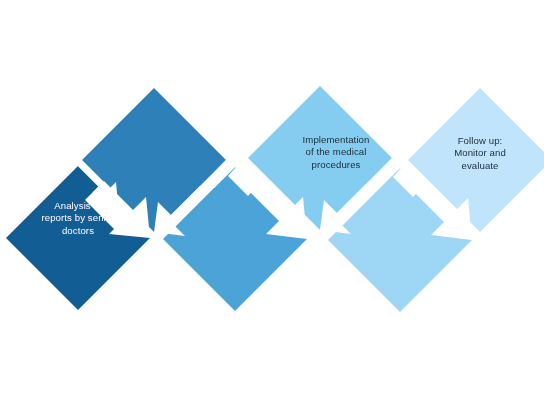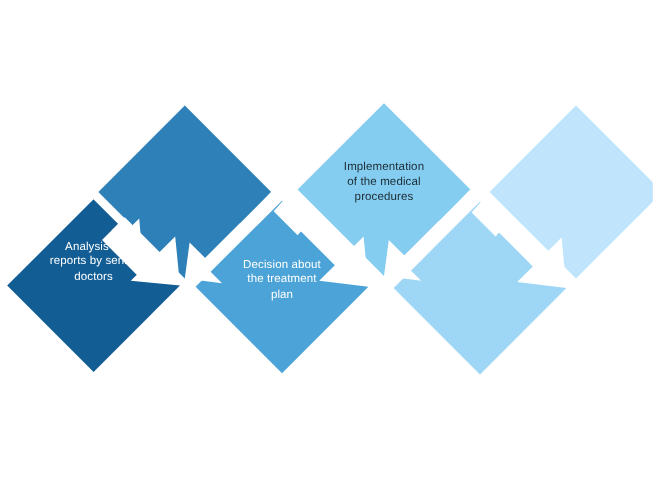--- a/index.html
+++ b/index.html
@@ -82,23 +82,23 @@
         <path d="M 421,188 L 401,168 L 393,177 L 413,197 Z"></path>
       </g>
     </g>
   </svg>
 
   <div class="step-label label-light" style="left:18px; top:200px; width:120px;">Analysis of
 reports by senior
 doctors</div>
 
 
-  <div class="step-label label-light" style="left:180px; top:215px; width:110px;">Decision about
-the treatment
-plan</div>
 
-  <div class="step-label label-dark" style="left:264px; top:134px; width:112px;">Implementation
+  <div class="step-label label-dark" style="left:280px; top:134px; width:112px;">Implementation
 of the medical
 procedures</div>
 
 
+  <div class="step-label label-dark" style="left:430px; top:135px; width:100px;">Follow up:
+Monitor and
+evaluate</div>
 
 </div>
 
 </body></html>

